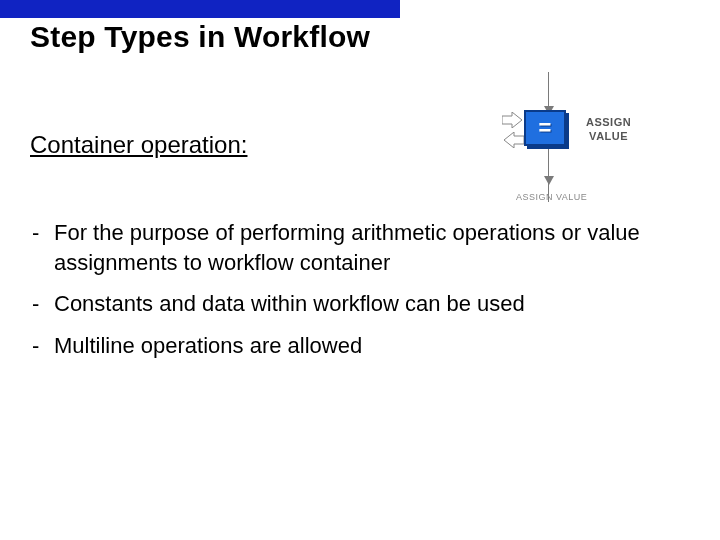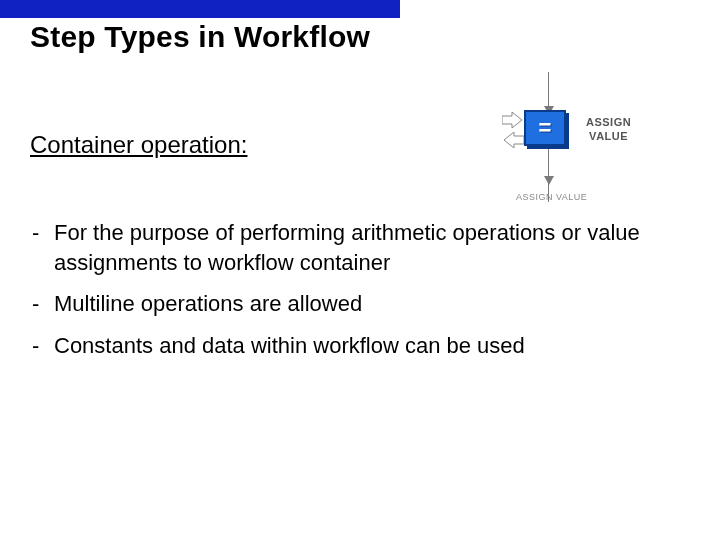--- a/index.html
+++ b/index.html
@@ -49,16 +49,16 @@
       <span class="icon-eq">=</span>
     </div>
 
     <div class="label-right">ASSIGN<br>VALUE</div>
     <div class="label-bottom">ASSIGN VALUE</div>
     <div class="arrowhead-out"></div>
   </div>
 
   <ul class="bullets">
     <li>For the purpose of performing arithmetic operations or value assignments to workflow container</li>
+    <li>Constants and data within workflow can be used</li>
     <li>Multiline operations are allowed</li>
-    <li>Constants and data within workflow can be used</li>
   </ul>
 </div>
 
 </body></html>

